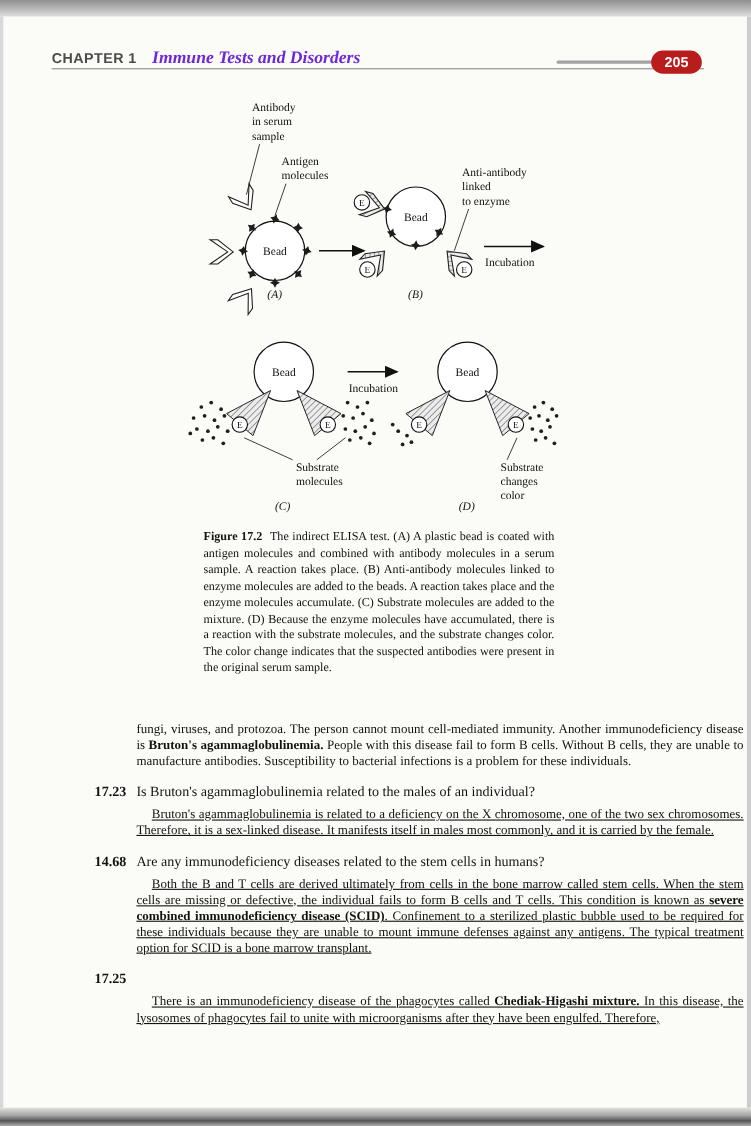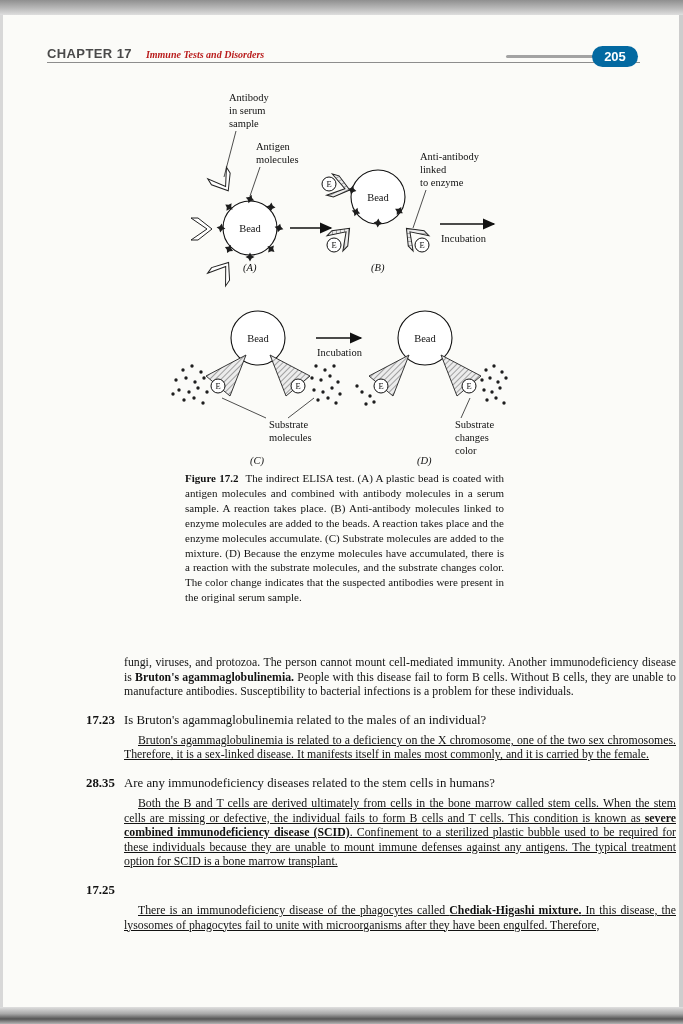--- a/index.html
+++ b/index.html
@@ -9,36 +9,36 @@
   .edge-top { position:absolute; top:0; left:0; width:100%; height:15px;
               background:linear-gradient(180deg,#8f8f8f 0%,#b9b9b9 55%,#dedede 100%); }
   .edge-bottom { position:absolute; bottom:0; left:0; width:100%; height:17px;
               background:linear-gradient(180deg,#e0e0e0 0%,#a8a8a8 40%,#555 70%,#b5b5b5 100%); }
   .edge-left { position:absolute; top:15px; bottom:17px; left:0; width:3px; background:#d8d8d8; }
   .edge-right { position:absolute; top:15px; bottom:17px; right:0; width:4px; background:#cdcdcd; }
 
   .header { position:absolute; top:44px; left:47px; right:43px; height:26px; }
   .chapter { font-family:"Liberation Sans", sans-serif; font-weight:bold; font-size:13px;
              color:#4a4a4a; letter-spacing:0.4px; }
-  .book-title { font-style:italic; font-weight:bold; font-size:10px; color:#b91c1c; margin-left:14px; }
+  .book-title { font-style:italic; font-weight:bold; font-size:16px; color:#6d28d9; margin-left:14px; }
   .header-rule { position:absolute; top:62px; left:47px; width:593px; height:1px; background:#8d8d8d; }
   .pill-line { position:absolute; top:55px; left:506px; width:95px; height:3px; background:#a3a3a3; border-radius:2px; }
-  .page-pill { position:absolute; top:46px; left:592px; width:46px; height:21px; background:#0369a1;
+  .page-pill { position:absolute; top:46px; left:592px; width:46px; height:21px; background:#b91c1c;
                border-radius:11px; color:#fff; font-family:"Liberation Sans",sans-serif; font-weight:bold;
                font-size:13px; display:flex; align-items:center; justify-content:center; }
 
   .figure-svg { position:absolute; top:0; left:0; }
   .figure-svg text { fill:#111; font-family:"Liberation Serif",serif; font-size:10.5px; }
   .figure-svg text.panel-letter { font-style:italic; }
   .figure-svg text.bead-label { text-anchor:middle; }
   .figure-svg text.enzyme-letter { text-anchor:middle; font-size:8.5px; }
   .figure-svg line.leader { stroke:#222; stroke-width:0.8; }
   .figure-svg line.flow-arrow { stroke:#111; stroke-width:1.4; }
 
-  .caption { position:absolute; top:471px; left:185px; width:319px; font-size:11px;
+  .caption { position:absolute; top:481px; left:185px; width:319px; font-size:11px;
              line-height:14.9px; text-align:justify; color:#121212; }
   .caption b { padding-right:7px; }
 
   .body-text { position:absolute; top:655px; left:50px; width:590px; font-size:11.8px;
                line-height:14.6px; color:#121212;margin-left:36px; }
   .cont-para { padding-left:38px; text-align:justify; }
   .qa { margin-top:13px; }
   .qhead { display:flex; font-size:12.8px; line-height:16px; }
   .qnum { font-weight:bold; width:38px; flex:none; }
   .answer { margin-top:5px; padding-left:38px; text-align:justify; text-indent:14px;text-decoration:underline; }
@@ -46,21 +46,21 @@
 </head>
 <body>
 
 <div class="page">
   <div class="edge-top"></div>
   <div class="edge-bottom"></div>
   <div class="edge-left"></div>
   <div class="edge-right"></div>
 
   <div class="header">
-    <span class="chapter">CHAPTER 17</span><span class="book-title">Immune Tests and Disorders</span>
+    <span class="chapter">CHAPTER 1</span><span class="book-title">Immune Tests and Disorders</span>
   </div>
   <div class="header-rule"></div>
   <div class="pill-line"></div>
   <div class="page-pill">205</div>
 
   <svg class="figure-svg" width="683" height="480" viewBox="0 0 683 480">
     <defs>
       <pattern id="hatch" width="4" height="4" patternUnits="userSpaceOnUse" patternTransform="rotate(45)">
         <rect width="4" height="4" fill="#ececec"></rect>
         <line x1="0" y1="0" x2="0" y2="4" stroke="#555" stroke-width="1"></line>
@@ -236,21 +236,21 @@
         <span class="qnum">17.23</span>
         <span class="qtext">Is Bruton's agammaglobulinemia related to the males of an individual?</span>
       </div>
       <p class="answer">
         <span>Bruton's agammaglobulinemia is related to a deficiency on the X chromosome, one of the two sex chromosomes. Therefore, it is a sex-linked disease. It manifests itself in males most commonly, and it is carried by the female.</span><b></b><span></span>
       </p>
     </div>
 
     <div class="qa">
       <div class="qhead">
-        <span class="qnum">28.35</span>
+        <span class="qnum">14.68</span>
         <span class="qtext">Are any immunodeficiency diseases related to the stem cells in humans?</span>
       </div>
       <p class="answer">
         <span>Both the B and T cells are derived ultimately from cells in the bone marrow called stem cells. When the stem cells are missing or defective, the individual fails to form B cells and T cells. This condition is known as </span><b>severe combined immunodeficiency disease (SCID)</b><span>. Confinement to a sterilized plastic bubble used to be required for these individuals because they are unable to mount immune defenses against any antigens. The typical treatment option for SCID is a bone marrow transplant.</span>
       </p>
     </div>
 
     <div class="qa">
       <div class="qhead">
         <span class="qnum">17.25</span>

